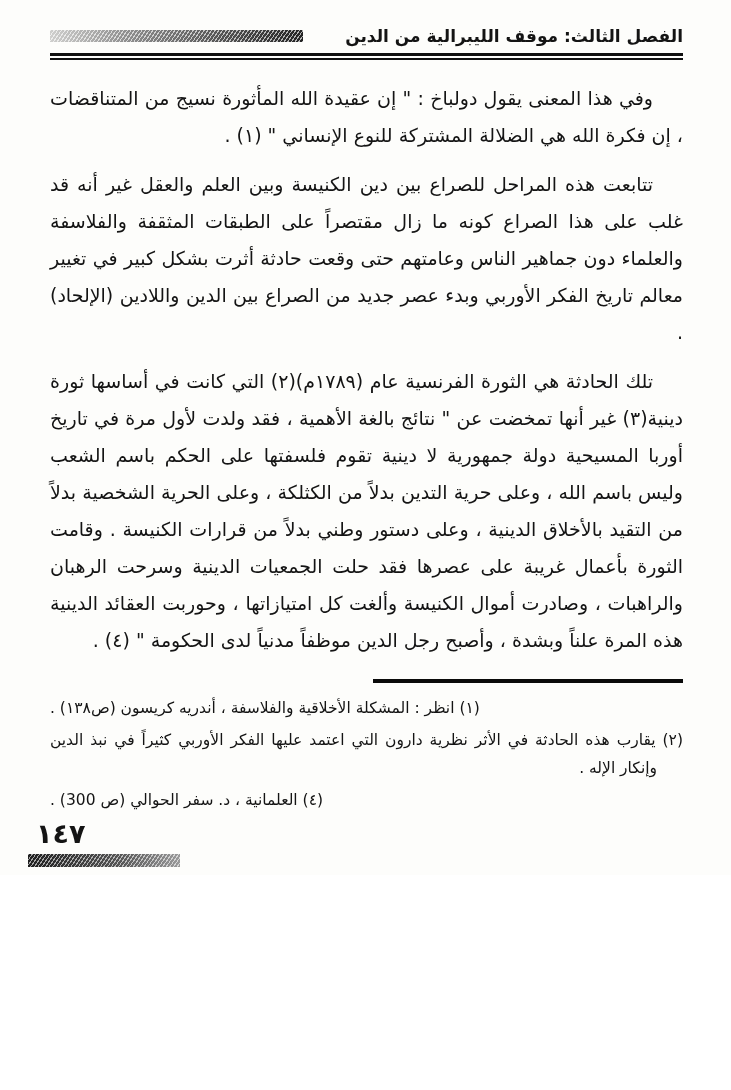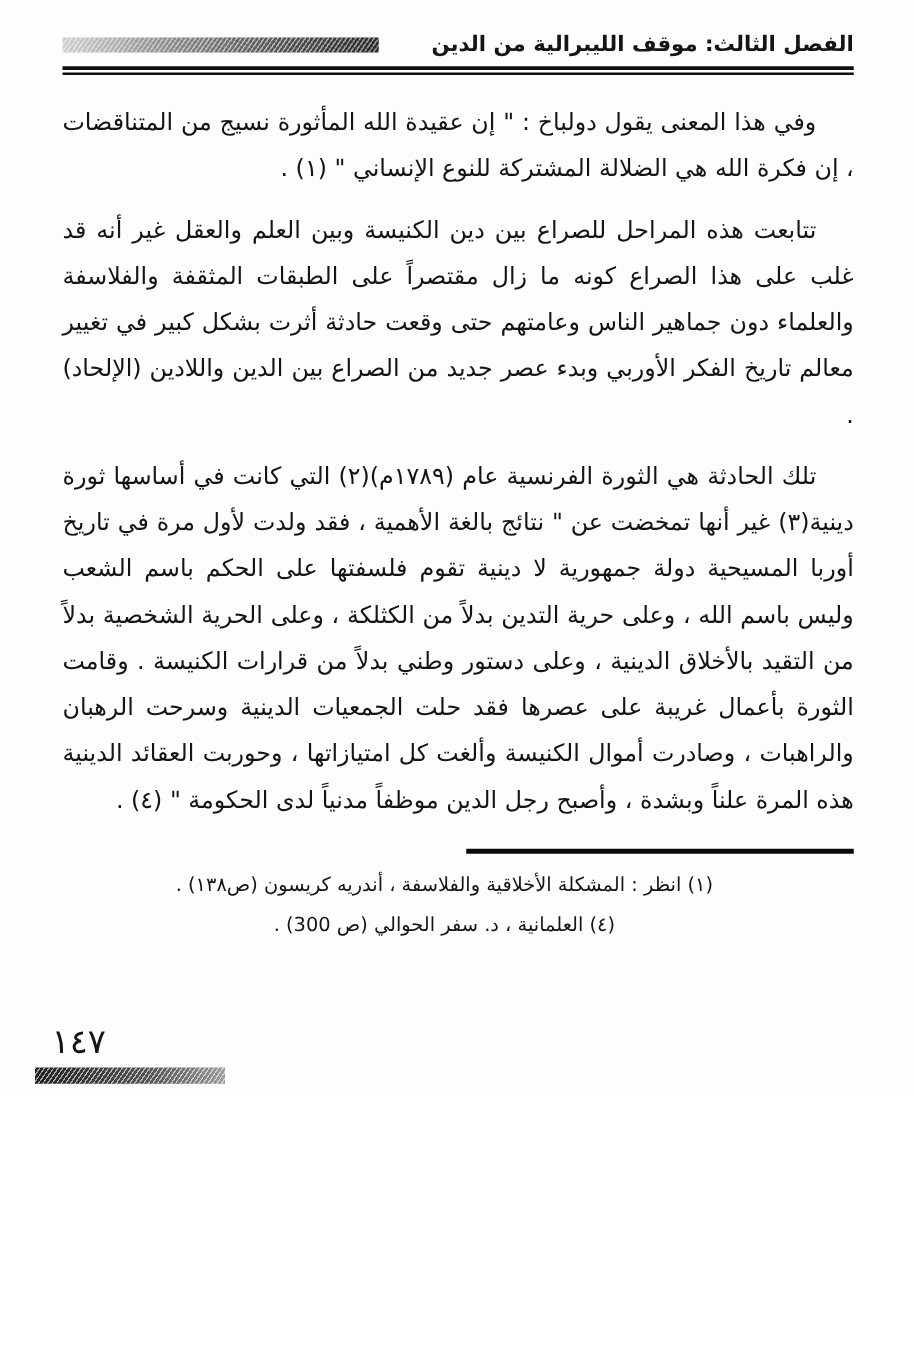--- a/index.html
+++ b/index.html
@@ -75,41 +75,40 @@
     line-height: 28.5px;
   }
   .footnote-rule {
     width: 310px;
     height: 4px;
     background: #0a0a0a;
     margin: 0 0 11px auto; 
   }
   .footnote {
     margin: 0 0 3px 0;
-    text-align: center;
+    text-align: left;
     padding-right: 22px;
   }
   .footnote.hanging {
     padding-right: 26px;
     text-indent: -26px;
     text-align: justify;
   }
 
   
   .page-footer {
     margin-top: auto;
     direction: ltr;
     padding-bottom: 2px;
   }
   .page-number {
     width: 54px;
     margin-left: -14px;
-    text-align: center;
     font-size: 27px;
-    font-weight: 400;
+    font-weight: 700;
     letter-spacing: 2px;
     line-height: 34px;
   }
   .footer-bar {
     width: 152px;
     height: 13px;
     margin-left: -22px;
     margin-top: 3px;
     background:
       repeating-linear-gradient(125deg, rgba(255,255,255,0.6) 0 1px, rgba(255,255,255,0) 1px 3px),
@@ -130,20 +129,21 @@
 
   <main class="body-text">
     <p class="para">وفي هذا المعنى يقول دولباخ : " إن عقيدة الله المأثورة نسيج من المتناقضات ، إن فكرة الله هي الضلالة المشتركة للنوع الإنساني " (١) .</p>
     <p class="para">تتابعت هذه المراحل للصراع بين دين الكنيسة وبين العلم والعقل غير أنه قد غلب على هذا الصراع كونه ما زال مقتصراً على الطبقات المثقفة والفلاسفة والعلماء دون جماهير الناس وعامتهم حتى وقعت حادثة أثرت بشكل كبير في تغيير معالم تاريخ الفكر الأوربي وبدء عصر جديد من الصراع بين الدين واللادين (الإلحاد) .</p>
     <p class="para">تلك الحادثة هي الثورة الفرنسية عام (١٧٨٩م)(٢) التي كانت في أساسها ثورة دينية(٣) غير أنها تمخضت عن " نتائج بالغة الأهمية ، فقد ولدت لأول مرة في تاريخ أوربا المسيحية دولة جمهورية لا دينية تقوم فلسفتها على الحكم باسم الشعب وليس باسم الله ، وعلى حرية التدين بدلاً من الكثلكة ، وعلى الحرية الشخصية بدلاً من التقيد بالأخلاق الدينية ، وعلى دستور وطني بدلاً من قرارات الكنيسة . وقامت الثورة بأعمال غريبة على عصرها فقد حلت الجمعيات الدينية وسرحت الرهبان والراهبات ، وصادرت أموال الكنيسة وألغت كل امتيازاتها ، وحوربت العقائد الدينية هذه المرة علناً وبشدة ، وأصبح رجل الدين موظفاً مدنياً لدى الحكومة " (٤) .</p>
   </main>
 
   <section class="footnotes">
     <div class="footnote-rule"></div>
     <p class="footnote">(١) انظر : المشكلة الأخلاقية والفلاسفة ، أندريه كريسون (ص١٣٨) .</p>
+    <p class="footnote hanging">(٢) يقارب هذه الحادثة في الأثر نظرية دارون التي اعتمد عليها الفكر الأوربي كثيراً في نبذ الدين وإنكار الإله .</p>
     <p class="footnote">(٤) العلمانية ، د. سفر الحوالي (ص 300) .</p>
   </section>
 
   <footer class="page-footer">
     <div class="page-number">١٤٧</div>
     <div class="deco-bar footer-bar"></div>
   </footer>
 
 </div>
 

